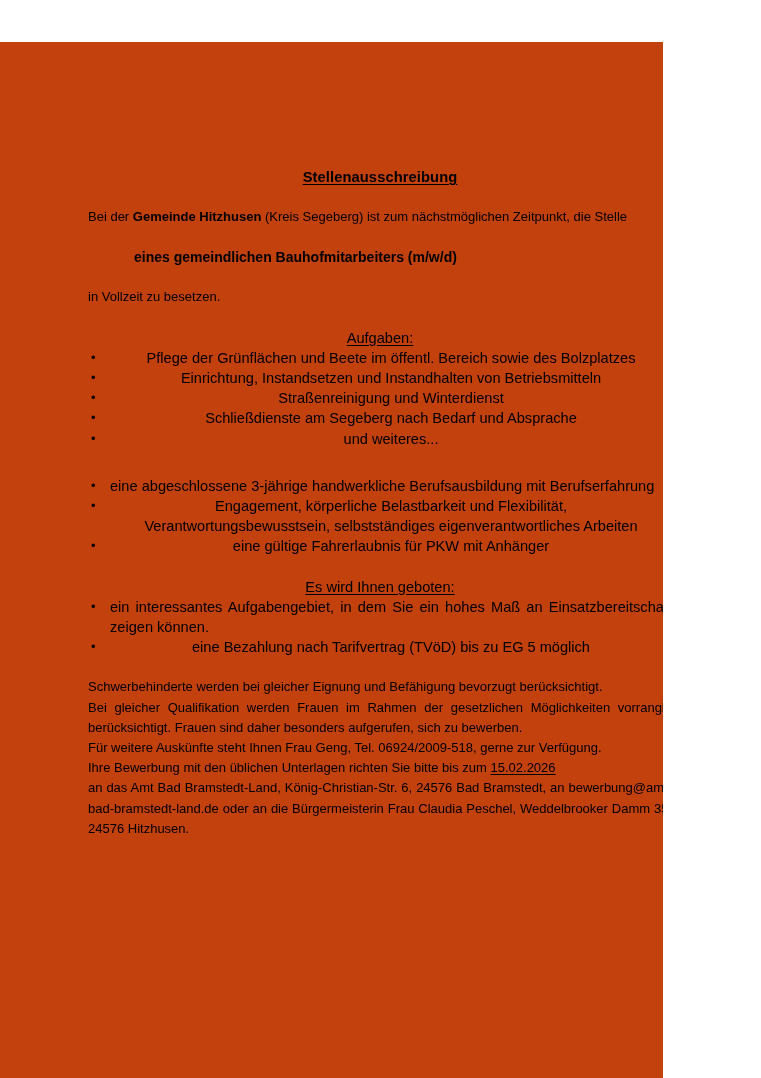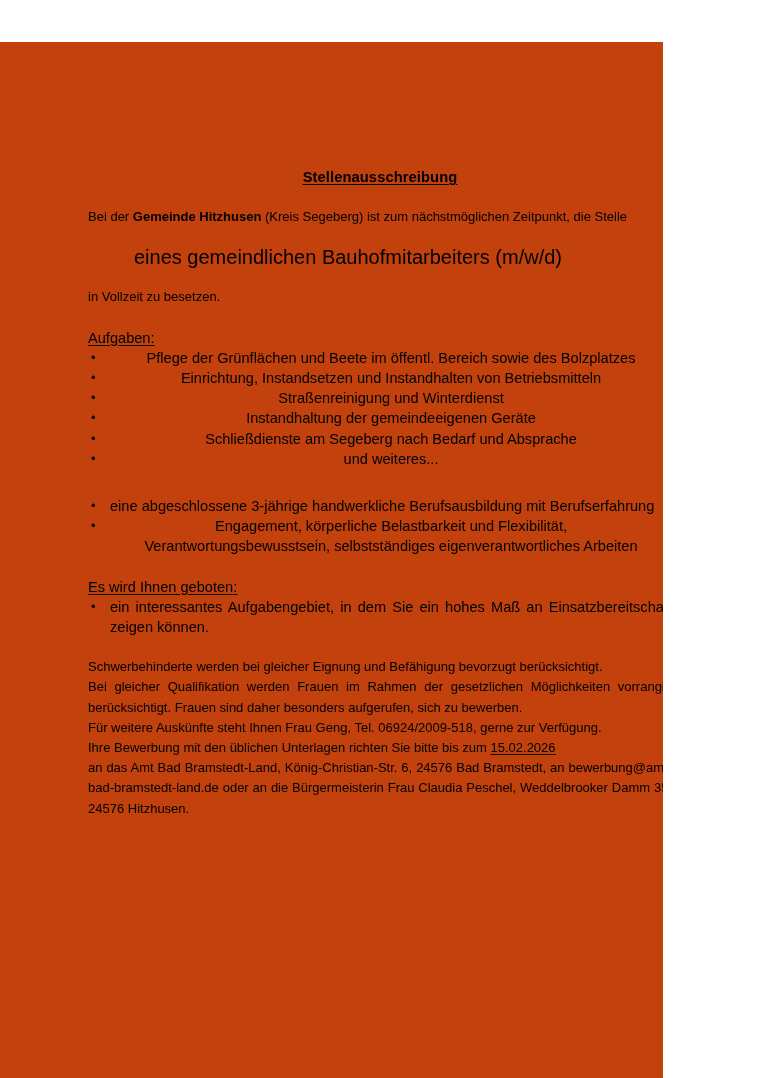--- a/index.html
+++ b/index.html
@@ -46,32 +46,32 @@
     text-justify: inter-word;
     -webkit-hyphens: none;
     hyphens: none;
   }
   p.para.left {
     text-align: left;
   }
   .spacer-1 { height: 20px; }
   .spacer-2 { height: 27px; }
   .job-title {
-    font-weight: normal;
-    font-size: 20px;
+    font-weight: bold;
+    font-size: 14px;
     line-height: 20.2px;
     margin: 0;
     padding-left: 46px;
     text-align: left;
   }
   .section-heading {
     font-size: 14.6px;
     line-height: 20.2px;
     margin: 0;
-    text-align: left;
+    text-align: center;
   }
   .section-heading span.u {
     text-decoration: underline;
     text-underline-offset: 1.5px;
   }
   ul.bullets {
     list-style: none;
     margin: 0;
     padding: 0;
   }
@@ -121,37 +121,38 @@
 
     <p class="para left">in Vollzeit zu besetzen.</p>
 
     <div class="spacer-1"></div>
 
     <p class="section-heading"><span class="u">Aufgaben:</span></p>
     <ul class="bullets">
       <li class="left">Pflege der Grünflächen und Beete im öffentl. Bereich sowie des Bolzplatzes</li>
       <li class="left">Einrichtung, Instandsetzen und Instandhalten von Betriebsmitteln</li>
       <li class="left">Straßenreinigung und Winterdienst</li>
-      <li class="left">Instandhaltung der gemeindeeigenen Geräte</li>
       <li class="left">Schließdienste am Segeberg nach Bedarf und Absprache</li>
       <li class="left">und weiteres...</li>
     </ul>
 
     <div class="spacer-2"></div>
 
     <ul class="bullets">
       <li>eine abgeschlossene 3-jährige handwerkliche Berufsausbildung mit Berufserfahrung</li>
       <li class="left"><span>Engagement, körperliche Belastbarkeit und Flexibilität,</span><br><span>Verantwortungsbewusstsein, selbstständiges eigenverantwortliches Arbeiten</span></li>
+      <li class="left">eine gültige Fahrerlaubnis für PKW mit Anhänger</li>
     </ul>
 
     <div class="spacer-1"></div>
 
     <p class="section-heading"><span class="u">Es wird Ihnen geboten:</span></p>
     <ul class="bullets">
       <li>ein interessantes Aufgabengebiet, in dem Sie ein hohes Maß an Einsatzbereitschaft zeigen können.</li>
+      <li class="left">eine Bezahlung nach Tarifvertrag (TVöD) bis zu EG 5 möglich</li>
     </ul>
 
     <div class="spacer-1"></div>
 
     <p class="para">Schwerbehinderte werden bei gleicher Eignung und Befähigung bevorzugt berücksichtigt.</p>
     <p class="para">Bei gleicher Qualifikation werden Frauen im Rahmen der gesetzlichen Möglichkeiten vorrangig berücksichtigt. Frauen sind daher besonders aufgerufen, sich zu bewerben.</p>
     <p class="para">Für weitere Auskünfte steht Ihnen Frau Geng, Tel. 06924/2009-518, gerne zur Verfügung.</p>
     <p class="para left"><span>Ihre Bewerbung mit den üblichen Unterlagen richten Sie bitte bis zum </span><span class="uline nobreak">15.02.2026</span></p>
     <p class="para">an das Amt Bad Bramstedt-Land, König-Christian-Str. 6, 24576 Bad Bramstedt, an bewerbung@amt-bad-bramstedt-land.de oder an die Bürgermeisterin Frau Claudia Peschel, Weddelbrooker Damm 35, 24576 Hitzhusen.</p>
 

